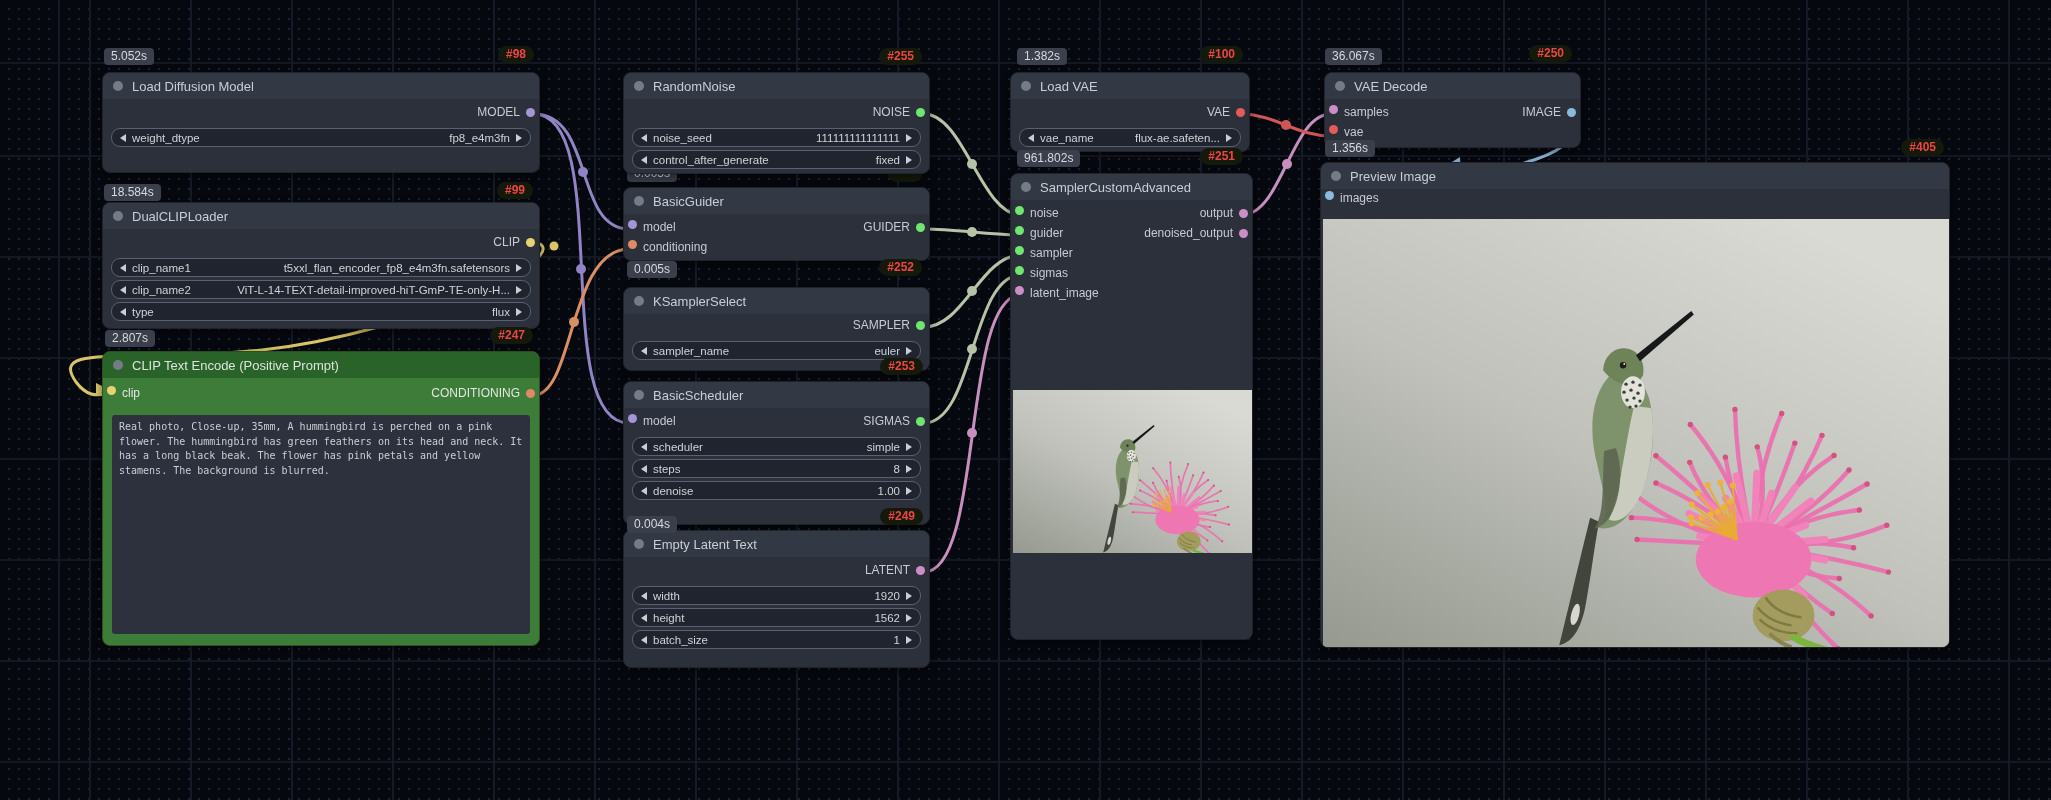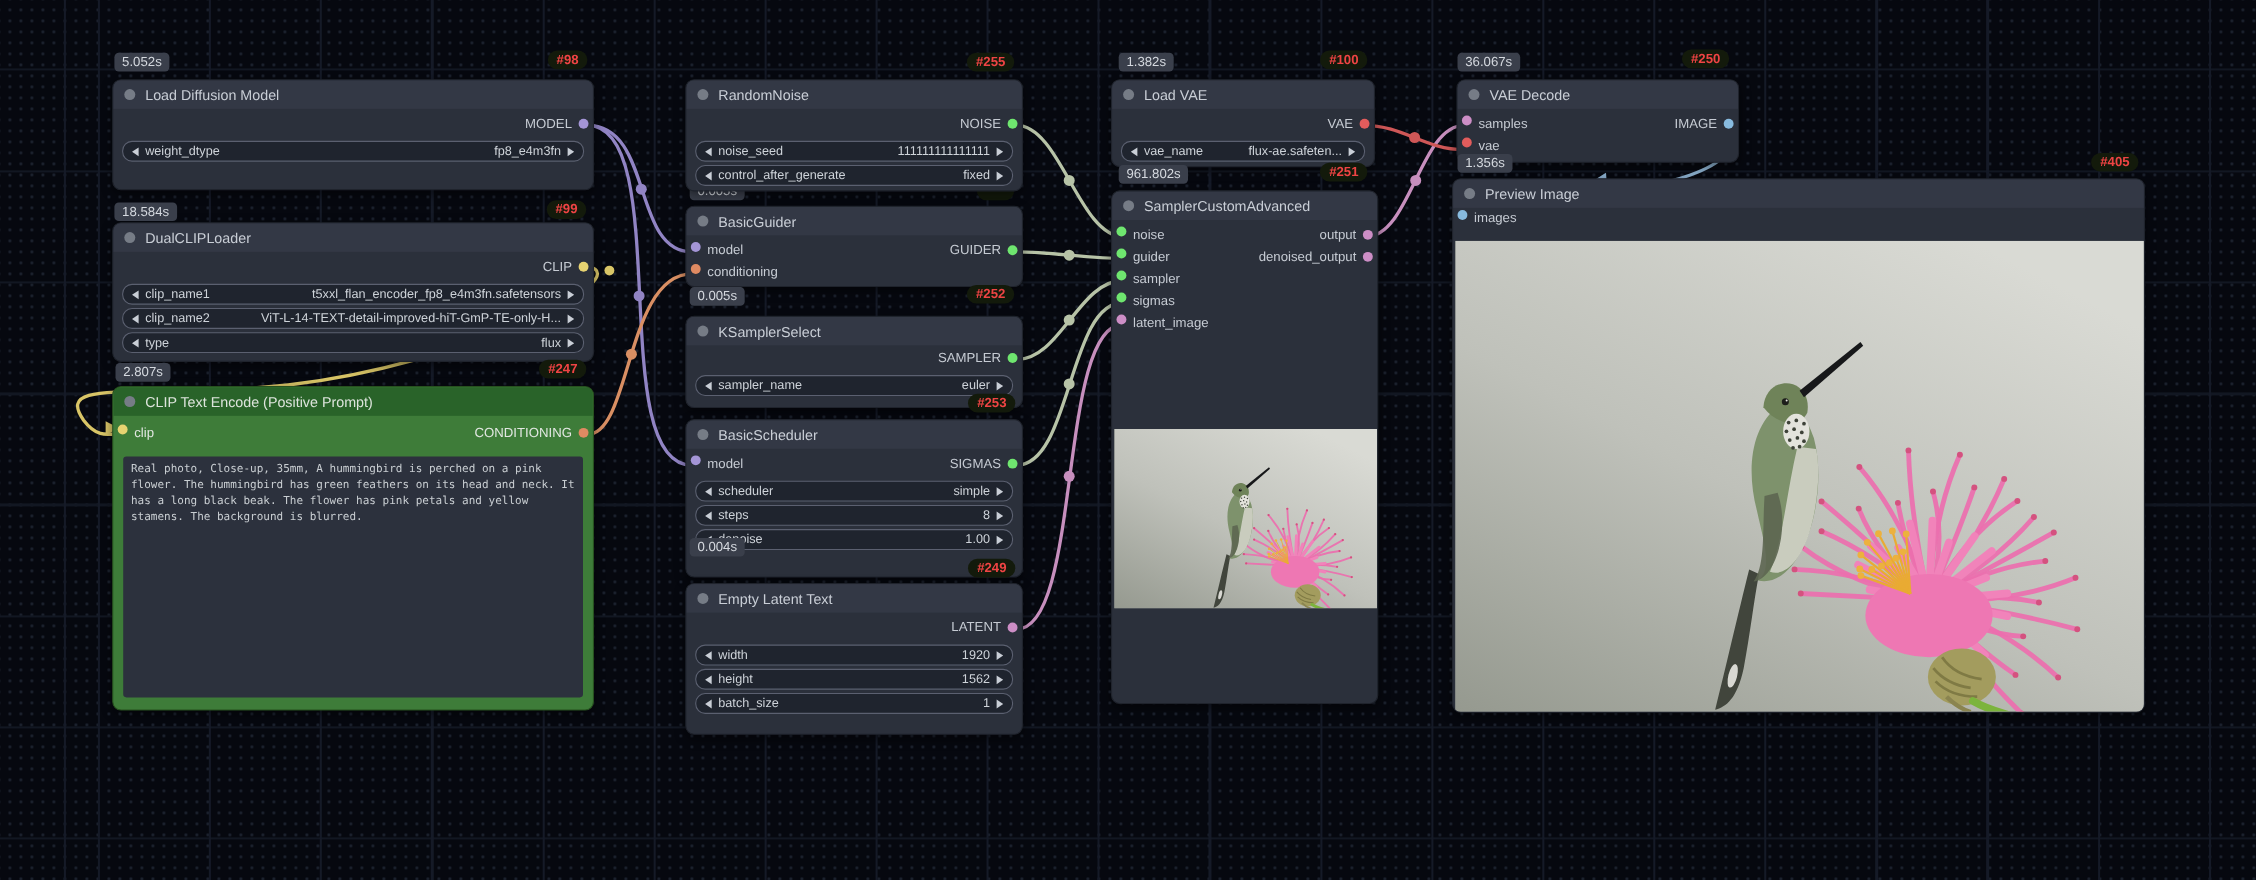--- a/index.html
+++ b/index.html
@@ -85,21 +85,21 @@
   <div class="badge" style="left:104px;top:184px">18.584s</div>
   <div class="badge idbadge" style="right:1518px;top:182px">#99</div>
   <div class="badge" style="left:105px;top:330px">2.807s</div>
   <div class="badge idbadge" style="right:1518px;top:327px">#247</div>
   <div class="badge idbadge" style="right:1129px;top:48px">#255</div>
   <div class="badge z-low" style="left:627px;top:165px">0.005s</div>
   <div class="badge idbadge z-low" style="right:1129px;top:165px;width:18px"></div>
   <div class="badge" style="left:627px;top:261px">0.005s</div>
   <div class="badge idbadge" style="right:1129px;top:259px">#252</div>
   <div class="badge idbadge" style="right:1128px;top:358px">#253</div>
-  <div class="badge" style="left:627px;top:489px">0.004s</div>
+  <div class="badge" style="left:627px;top:516px">0.004s</div>
   <div class="badge idbadge" style="right:1128px;top:508px">#249</div>
   <div class="badge" style="left:1017px;top:48px">1.382s</div>
   <div class="badge idbadge" style="right:808px;top:46px">#100</div>
   <div class="badge" style="left:1017px;top:150px">961.802s</div>
   <div class="badge idbadge" style="right:808px;top:148px">#251</div>
   <div class="badge" style="left:1325px;top:48px">36.067s</div>
   <div class="badge idbadge" style="right:479px;top:45px">#250</div>
   <div class="badge" style="left:1325px;top:140px;z-index:16">1.356s</div>
   <div class="badge idbadge" style="right:107px;top:139px">#405</div>
 

